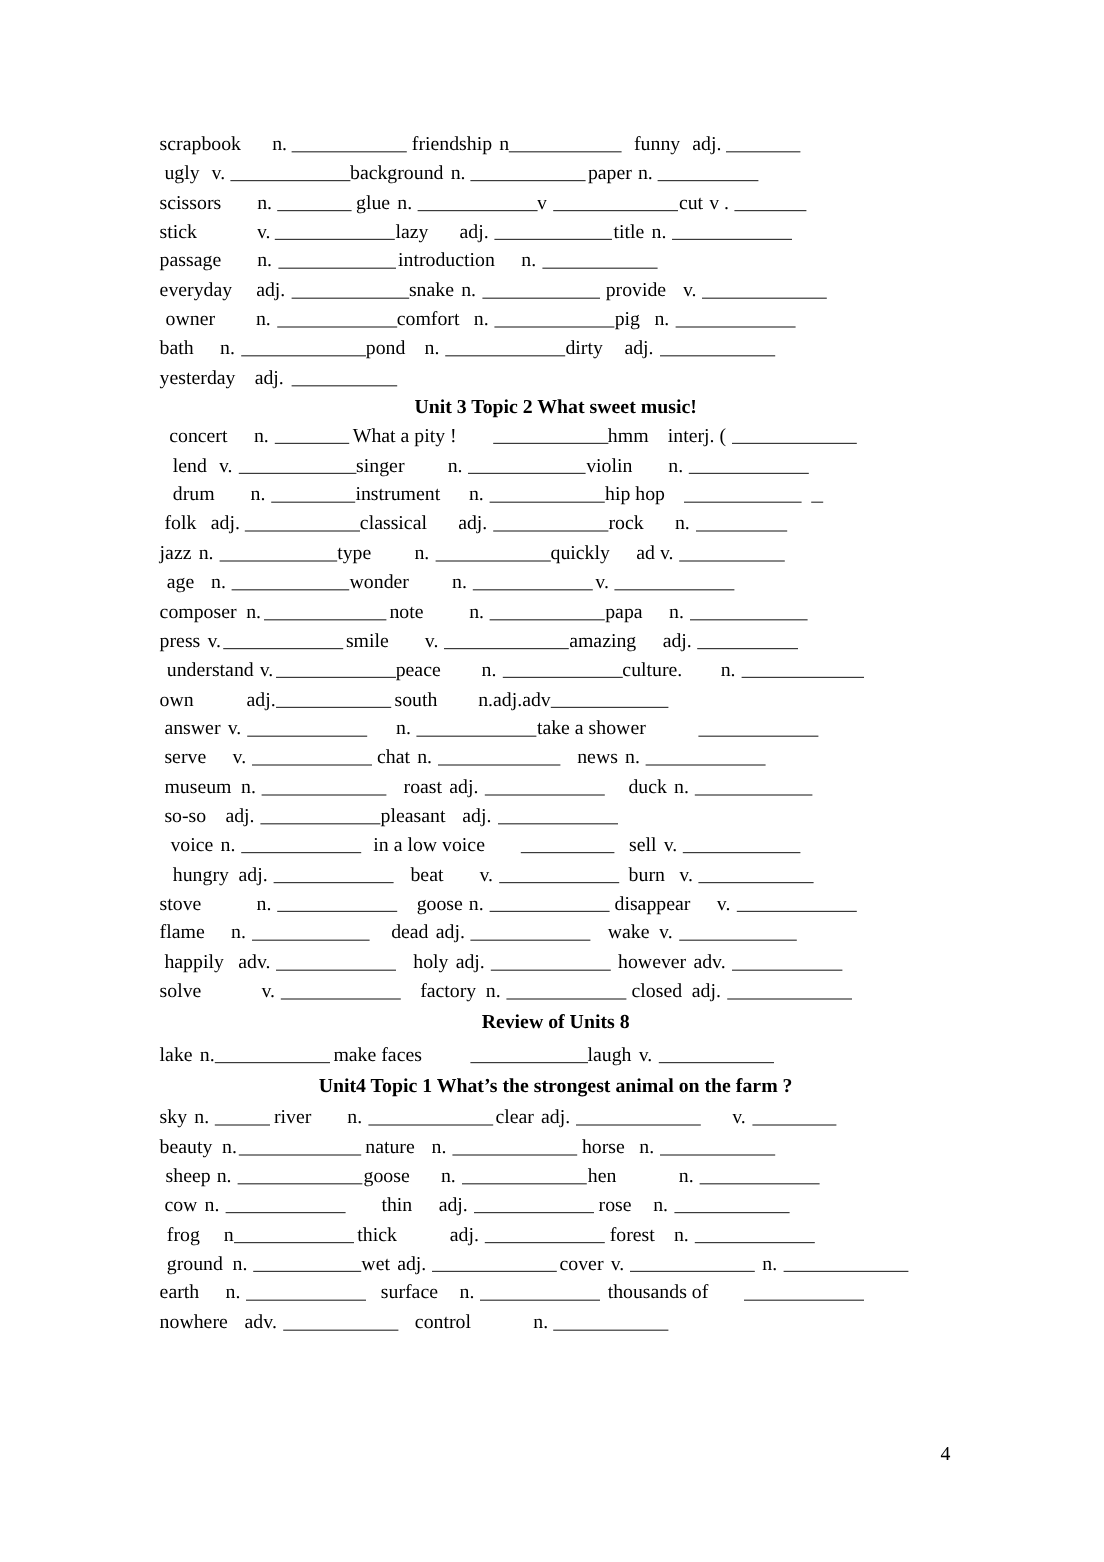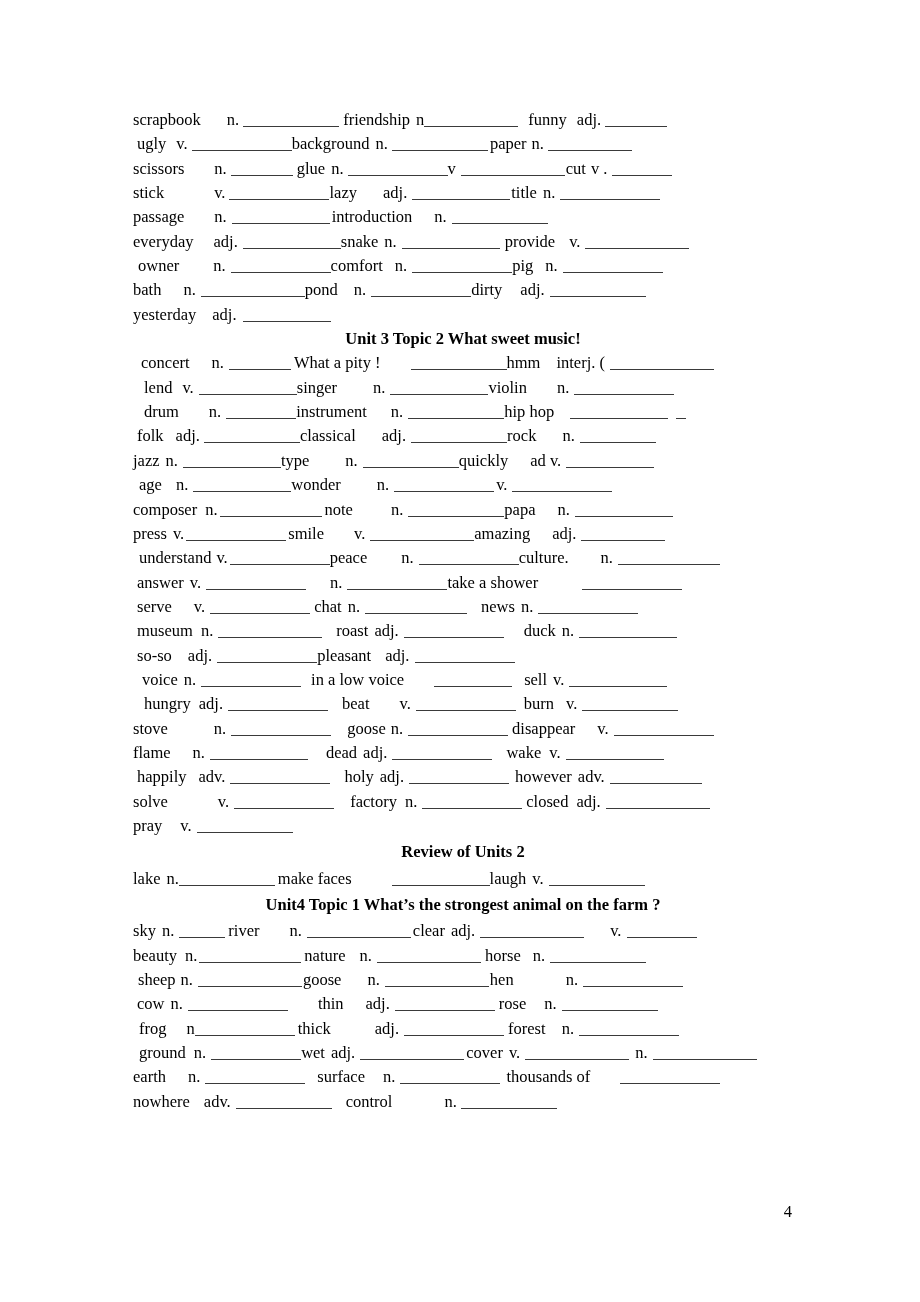--- a/index.html
+++ b/index.html
@@ -77,32 +77,32 @@
       <div class="heading">Unit 3   Topic 2  What sweet music!</div>
       <div class="row" style="padding-left: 8px;"><span class="tok">concert</span><span class="sp" style="width: 22px;"></span><span class="tok">n.</span><span class="sp" style="width: 5px;"></span><span class="bl" style="width: 62px;"></span><span class="sp" style="width: 3px;"></span><span class="tok">What a pity !</span><span class="sp" style="width: 30px;"></span><span class="bl" style="width: 96px;"></span><span class="tok">hmm</span><span class="sp" style="width: 16px;"></span><span class="tok">interj.  (</span><span class="sp" style="width: 5px;"></span><span class="bl" style="width: 104px;"></span></div>
       <div class="row" style="padding-left: 11px;"><span class="tok">lend</span><span class="sp" style="width: 10px;"></span><span class="tok">v.</span><span class="sp" style="width: 5px;"></span><span class="bl" style="width: 98px;"></span><span class="tok">singer</span><span class="sp" style="width: 36px;"></span><span class="tok">n.</span><span class="sp" style="width: 5px;"></span><span class="bl" style="width: 98px;"></span><span class="tok">violin</span><span class="sp" style="width: 30px;"></span><span class="tok">n.</span><span class="sp" style="width: 5px;"></span><span class="bl" style="width: 100px;"></span></div>
       <div class="row" style="padding-left: 11px;"><span class="tok">drum</span><span class="sp" style="width: 30px;"></span><span class="tok">n.</span><span class="sp" style="width: 5px;"></span><span class="bl" style="width: 70px;"></span><span class="tok">instrument</span><span class="sp" style="width: 24px;"></span><span class="tok">n.</span><span class="sp" style="width: 5px;"></span><span class="bl" style="width: 96px;"></span><span class="tok">hip hop</span><span class="sp" style="width: 16px;"></span><span class="bl" style="width: 98px;"></span><span class="sp" style="width: 8px;"></span><span class="bl" style="width: 10px;"></span></div>
       <div class="row" style="padding-left: 4px;"><span class="tok">folk</span><span class="sp" style="width: 12px;"></span><span class="tok">adj.</span><span class="sp" style="width: 4px;"></span><span class="bl" style="width: 96px;"></span><span class="tok">classical</span><span class="sp" style="width: 26px;"></span><span class="tok">adj.</span><span class="sp" style="width: 5px;"></span><span class="bl" style="width: 96px;"></span><span class="tok">rock</span><span class="sp" style="width: 26px;"></span><span class="tok">n.</span><span class="sp" style="width: 5px;"></span><span class="bl" style="width: 76px;"></span></div>
       <div class="row"><span class="tok">jazz</span><span class="sp" style="width: 6px;"></span><span class="tok">n.</span><span class="sp" style="width: 5px;"></span><span class="bl" style="width: 98px;"></span><span class="tok">type</span><span class="sp" style="width: 36px;"></span><span class="tok">n.</span><span class="sp" style="width: 5px;"></span><span class="bl" style="width: 96px;"></span><span class="tok">quickly</span><span class="sp" style="width: 22px;"></span><span class="tok">ad v.</span><span class="sp" style="width: 5px;"></span><span class="bl" style="width: 88px;"></span></div>
       <div class="row" style="padding-left: 6px;"><span class="tok">age</span><span class="sp" style="width: 14px;"></span><span class="tok">n.</span><span class="sp" style="width: 5px;"></span><span class="bl" style="width: 98px;"></span><span class="tok">wonder</span><span class="sp" style="width: 36px;"></span><span class="tok">n.</span><span class="sp" style="width: 5px;"></span><span class="bl" style="width: 100px;"></span><span class="sp" style="width: 2px;"></span><span class="tok">v.</span><span class="sp" style="width: 5px;"></span><span class="bl" style="width: 100px;"></span></div>
       <div class="row"><span class="tok">composer</span><span class="sp" style="width: 8px;"></span><span class="tok">n.</span><span class="sp" style="width: 2px;"></span><span class="bl" style="width: 102px;"></span><span class="sp" style="width: 3px;"></span><span class="tok">note</span><span class="sp" style="width: 38px;"></span><span class="tok">n.</span><span class="sp" style="width: 5px;"></span><span class="bl" style="width: 96px;"></span><span class="tok">papa</span><span class="sp" style="width: 22px;"></span><span class="tok">n.</span><span class="sp" style="width: 5px;"></span><span class="bl" style="width: 98px;"></span></div>
       <div class="row"><span class="tok">press</span><span class="sp" style="width: 6px;"></span><span class="tok">v.</span><span class="sp" style="width: 2px;"></span><span class="bl" style="width: 100px;"></span><span class="sp" style="width: 2px;"></span><span class="tok">smile</span><span class="sp" style="width: 30px;"></span><span class="tok">v.</span><span class="sp" style="width: 5px;"></span><span class="bl" style="width: 104px;"></span><span class="tok">amazing</span><span class="sp" style="width: 22px;"></span><span class="tok">adj.</span><span class="sp" style="width: 5px;"></span><span class="bl" style="width: 84px;"></span></div>
       <div class="row" style="padding-left: 6px;"><span class="tok">understand</span><span class="sp" style="width: 5px;"></span><span class="tok">v.</span><span class="sp" style="width: 2px;"></span><span class="bl" style="width: 100px;"></span><span class="tok">peace</span><span class="sp" style="width: 34px;"></span><span class="tok">n.</span><span class="sp" style="width: 5px;"></span><span class="bl" style="width: 100px;"></span><span class="tok">culture.</span><span class="sp" style="width: 32px;"></span><span class="tok">n.</span><span class="sp" style="width: 5px;"></span><span class="bl" style="width: 102px;"></span></div>
+      <div class="row"><span class="tok">own</span><span class="sp" style="width: 44px;"></span><span class="tok">adj.</span><span class="bl" style="width: 96px;"></span><span class="sp" style="width: 3px;"></span><span class="tok">south</span><span class="sp" style="width: 34px;"></span><span class="tok">n.adj.adv</span><span class="bl" style="width: 98px;"></span></div>
       <div class="row" style="padding-left: 4px;"><span class="tok">answer</span><span class="sp" style="width: 6px;"></span><span class="tok">v.</span><span class="sp" style="width: 5px;"></span><span class="bl" style="width: 100px;"></span><span class="sp" style="width: 24px;"></span><span class="tok">n.</span><span class="sp" style="width: 5px;"></span><span class="bl" style="width: 100px;"></span><span class="tok">take  a  shower</span><span class="sp" style="width: 44px;"></span><span class="bl" style="width: 100px;"></span></div>
       <div class="row" style="padding-left: 4px;"><span class="tok">serve</span><span class="sp" style="width: 22px;"></span><span class="tok">v.</span><span class="sp" style="width: 5px;"></span><span class="bl" style="width: 100px;"></span><span class="sp" style="width: 4px;"></span><span class="tok">chat</span><span class="sp" style="width: 6px;"></span><span class="tok">n.</span><span class="sp" style="width: 5px;"></span><span class="bl" style="width: 102px;"></span><span class="sp" style="width: 14px;"></span><span class="tok">news</span><span class="sp" style="width: 6px;"></span><span class="tok">n.</span><span class="sp" style="width: 5px;"></span><span class="bl" style="width: 100px;"></span></div>
       <div class="row" style="padding-left: 4px;"><span class="tok">museum</span><span class="sp" style="width: 8px;"></span><span class="tok">n.</span><span class="sp" style="width: 5px;"></span><span class="bl" style="width: 104px;"></span><span class="sp" style="width: 14px;"></span><span class="tok">roast</span><span class="sp" style="width: 6px;"></span><span class="tok">adj.</span><span class="sp" style="width: 5px;"></span><span class="bl" style="width: 100px;"></span><span class="sp" style="width: 20px;"></span><span class="tok">duck</span><span class="sp" style="width: 6px;"></span><span class="tok">n.</span><span class="sp" style="width: 5px;"></span><span class="bl" style="width: 98px;"></span></div>
       <div class="row" style="padding-left: 4px;"><span class="tok">so-so</span><span class="sp" style="width: 16px;"></span><span class="tok">adj.</span><span class="sp" style="width: 5px;"></span><span class="bl" style="width: 100px;"></span><span class="tok">pleasant</span><span class="sp" style="width: 14px;"></span><span class="tok">adj.</span><span class="sp" style="width: 5px;"></span><span class="bl" style="width: 100px;"></span></div>
       <div class="row" style="padding-left: 9px;"><span class="tok">voice</span><span class="sp" style="width: 6px;"></span><span class="tok">n.</span><span class="sp" style="width: 5px;"></span><span class="bl" style="width: 100px;"></span><span class="sp" style="width: 10px;"></span><span class="tok">in  a  low  voice</span><span class="sp" style="width: 30px;"></span><span class="bl" style="width: 78px;"></span><span class="sp" style="width: 12px;"></span><span class="tok">sell</span><span class="sp" style="width: 6px;"></span><span class="tok">v.</span><span class="sp" style="width: 5px;"></span><span class="bl" style="width: 98px;"></span></div>
       <div class="row" style="padding-left: 11px;"><span class="tok">hungry</span><span class="sp" style="width: 8px;"></span><span class="tok">adj.</span><span class="sp" style="width: 5px;"></span><span class="bl" style="width: 100px;"></span><span class="sp" style="width: 14px;"></span><span class="tok">beat</span><span class="sp" style="width: 30px;"></span><span class="tok">v.</span><span class="sp" style="width: 5px;"></span><span class="bl" style="width: 100px;"></span><span class="sp" style="width: 8px;"></span><span class="tok">burn</span><span class="sp" style="width: 12px;"></span><span class="tok">v.</span><span class="sp" style="width: 5px;"></span><span class="bl" style="width: 96px;"></span></div>
       <div class="row"><span class="tok">stove</span><span class="sp" style="width: 46px;"></span><span class="tok">n.</span><span class="sp" style="width: 5px;"></span><span class="bl" style="width: 100px;"></span><span class="sp" style="width: 16px;"></span><span class="tok">goose</span><span class="sp" style="width: 5px;"></span><span class="tok">n.</span><span class="sp" style="width: 5px;"></span><span class="bl" style="width: 100px;"></span><span class="sp" style="width: 4px;"></span><span class="tok">disappear</span><span class="sp" style="width: 22px;"></span><span class="tok">v.</span><span class="sp" style="width: 5px;"></span><span class="bl" style="width: 100px;"></span></div>
       <div class="row"><span class="tok">flame</span><span class="sp" style="width: 22px;"></span><span class="tok">n.</span><span class="sp" style="width: 5px;"></span><span class="bl" style="width: 98px;"></span><span class="sp" style="width: 18px;"></span><span class="tok">dead</span><span class="sp" style="width: 6px;"></span><span class="tok">adj.</span><span class="sp" style="width: 5px;"></span><span class="bl" style="width: 100px;"></span><span class="sp" style="width: 14px;"></span><span class="tok">wake</span><span class="sp" style="width: 8px;"></span><span class="tok">v.</span><span class="sp" style="width: 5px;"></span><span class="bl" style="width: 98px;"></span></div>
       <div class="row" style="padding-left: 4px;"><span class="tok">happily</span><span class="sp" style="width: 12px;"></span><span class="tok">adv.</span><span class="sp" style="width: 5px;"></span><span class="bl" style="width: 100px;"></span><span class="sp" style="width: 14px;"></span><span class="tok">holy</span><span class="sp" style="width: 6px;"></span><span class="tok">adj.</span><span class="sp" style="width: 5px;"></span><span class="bl" style="width: 100px;"></span><span class="sp" style="width: 6px;"></span><span class="tok">however</span><span class="sp" style="width: 6px;"></span><span class="tok">adv.</span><span class="sp" style="width: 5px;"></span><span class="bl" style="width: 92px;"></span></div>
       <div class="row"><span class="tok">solve</span><span class="sp" style="width: 50px;"></span><span class="tok">v.</span><span class="sp" style="width: 5px;"></span><span class="bl" style="width: 100px;"></span><span class="sp" style="width: 16px;"></span><span class="tok">factory</span><span class="sp" style="width: 8px;"></span><span class="tok">n.</span><span class="sp" style="width: 5px;"></span><span class="bl" style="width: 100px;"></span><span class="sp" style="width: 4px;"></span><span class="tok">closed</span><span class="sp" style="width: 8px;"></span><span class="tok">adj.</span><span class="sp" style="width: 5px;"></span><span class="bl" style="width: 104px;"></span></div>
-      <div class="row"><span class="tok">pray</span><span class="sp" style="width: 18px;"></span><span class="tok">v.</span><span class="sp" style="width: 5px;"></span><span class="bl" style="width: 96px;"></span></div>
-      <div class="heading pad-top">Review of Units 2</div>
+      <div class="heading pad-top">Review of Units 8</div>
       <div class="row"><span class="tok">lake</span><span class="sp" style="width: 6px;"></span><span class="tok">n.</span><span class="bl" style="width: 96px;"></span><span class="sp" style="width: 3px;"></span><span class="tok">make faces</span><span class="sp" style="width: 40px;"></span><span class="bl" style="width: 98px;"></span><span class="tok">laugh</span><span class="sp" style="width: 6px;"></span><span class="tok">v.</span><span class="sp" style="width: 5px;"></span><span class="bl" style="width: 96px;"></span></div>
       <div class="heading pad-top">Unit4 Topic 1 What’s the strongest animal on the farm ?</div>
       <div class="row"><span class="tok">sky</span><span class="sp" style="width: 6px;"></span><span class="tok">n.</span><span class="sp" style="width: 5px;"></span><span class="bl" style="width: 46px;"></span><span class="sp" style="width: 3px;"></span><span class="tok">river</span><span class="sp" style="width: 30px;"></span><span class="tok">n.</span><span class="sp" style="width: 5px;"></span><span class="bl" style="width: 104px;"></span><span class="sp" style="width: 2px;"></span><span class="tok">clear</span><span class="sp" style="width: 6px;"></span><span class="tok">adj.</span><span class="sp" style="width: 5px;"></span><span class="bl" style="width: 104px;"></span><span class="sp" style="width: 26px;"></span><span class="tok">v.</span><span class="sp" style="width: 5px;"></span><span class="bl" style="width: 70px;"></span></div>
       <div class="row"><span class="tok">beauty</span><span class="sp" style="width: 8px;"></span><span class="tok">n.</span><span class="sp" style="width: 2px;"></span><span class="bl" style="width: 102px;"></span><span class="sp" style="width: 3px;"></span><span class="tok">nature</span><span class="sp" style="width: 14px;"></span><span class="tok">n.</span><span class="sp" style="width: 5px;"></span><span class="bl" style="width: 104px;"></span><span class="sp" style="width: 4px;"></span><span class="tok">horse</span><span class="sp" style="width: 12px;"></span><span class="tok">n.</span><span class="sp" style="width: 5px;"></span><span class="bl" style="width: 96px;"></span></div>
       <div class="row" style="padding-left: 5px;"><span class="tok">sheep</span><span class="sp" style="width: 5px;"></span><span class="tok">n.</span><span class="sp" style="width: 5px;"></span><span class="bl" style="width: 104px;"></span><span class="sp" style="width: 1px;"></span><span class="tok">goose</span><span class="sp" style="width: 26px;"></span><span class="tok">n.</span><span class="sp" style="width: 5px;"></span><span class="bl" style="width: 104px;"></span><span class="sp" style="width: 1px;"></span><span class="tok">hen</span><span class="sp" style="width: 52px;"></span><span class="tok">n.</span><span class="sp" style="width: 5px;"></span><span class="bl" style="width: 100px;"></span></div>
       <div class="row" style="padding-left: 4px;"><span class="tok">cow</span><span class="sp" style="width: 6px;"></span><span class="tok">n.</span><span class="sp" style="width: 5px;"></span><span class="bl" style="width: 100px;"></span><span class="sp" style="width: 30px;"></span><span class="tok">thin</span><span class="sp" style="width: 22px;"></span><span class="tok">adj.</span><span class="sp" style="width: 5px;"></span><span class="bl" style="width: 100px;"></span><span class="sp" style="width: 4px;"></span><span class="tok">rose</span><span class="sp" style="width: 18px;"></span><span class="tok">n.</span><span class="sp" style="width: 5px;"></span><span class="bl" style="width: 96px;"></span></div>
       <div class="row" style="padding-left: 6px;"><span class="tok">frog</span><span class="sp" style="width: 20px;"></span><span class="tok">n</span><span class="bl" style="width: 100px;"></span><span class="sp" style="width: 3px;"></span><span class="tok">thick</span><span class="sp" style="width: 44px;"></span><span class="tok">adj.</span><span class="sp" style="width: 5px;"></span><span class="bl" style="width: 100px;"></span><span class="sp" style="width: 4px;"></span><span class="tok">forest</span><span class="sp" style="width: 16px;"></span><span class="tok">n.</span><span class="sp" style="width: 5px;"></span><span class="bl" style="width: 100px;"></span></div>
       <div class="row" style="padding-left: 6px;"><span class="tok">ground</span><span class="sp" style="width: 8px;"></span><span class="tok">n.</span><span class="sp" style="width: 5px;"></span><span class="bl" style="width: 90px;"></span><span class="tok">wet</span><span class="sp" style="width: 6px;"></span><span class="tok">adj.</span><span class="sp" style="width: 5px;"></span><span class="bl" style="width: 104px;"></span><span class="sp" style="width: 2px;"></span><span class="tok">cover</span><span class="sp" style="width: 6px;"></span><span class="tok">v.</span><span class="sp" style="width: 5px;"></span><span class="bl" style="width: 104px;"></span><span class="sp" style="width: 6px;"></span><span class="tok">n.</span><span class="sp" style="width: 5px;"></span><span class="bl" style="width: 104px;"></span></div>
       <div class="row"><span class="tok">earth</span><span class="sp" style="width: 22px;"></span><span class="tok">n.</span><span class="sp" style="width: 5px;"></span><span class="bl" style="width: 100px;"></span><span class="sp" style="width: 12px;"></span><span class="tok">surface</span><span class="sp" style="width: 18px;"></span><span class="tok">n.</span><span class="sp" style="width: 5px;"></span><span class="bl" style="width: 100px;"></span><span class="sp" style="width: 6px;"></span><span class="tok">thousands  of</span><span class="sp" style="width: 30px;"></span><span class="bl" style="width: 100px;"></span></div>
       <div class="row"><span class="tok">nowhere</span><span class="sp" style="width: 14px;"></span><span class="tok">adv.</span><span class="sp" style="width: 5px;"></span><span class="bl" style="width: 96px;"></span><span class="sp" style="width: 14px;"></span><span class="tok">control</span><span class="sp" style="width: 52px;"></span><span class="tok">n.</span><span class="sp" style="width: 4px;"></span><span class="bl" style="width: 96px;"></span></div>

